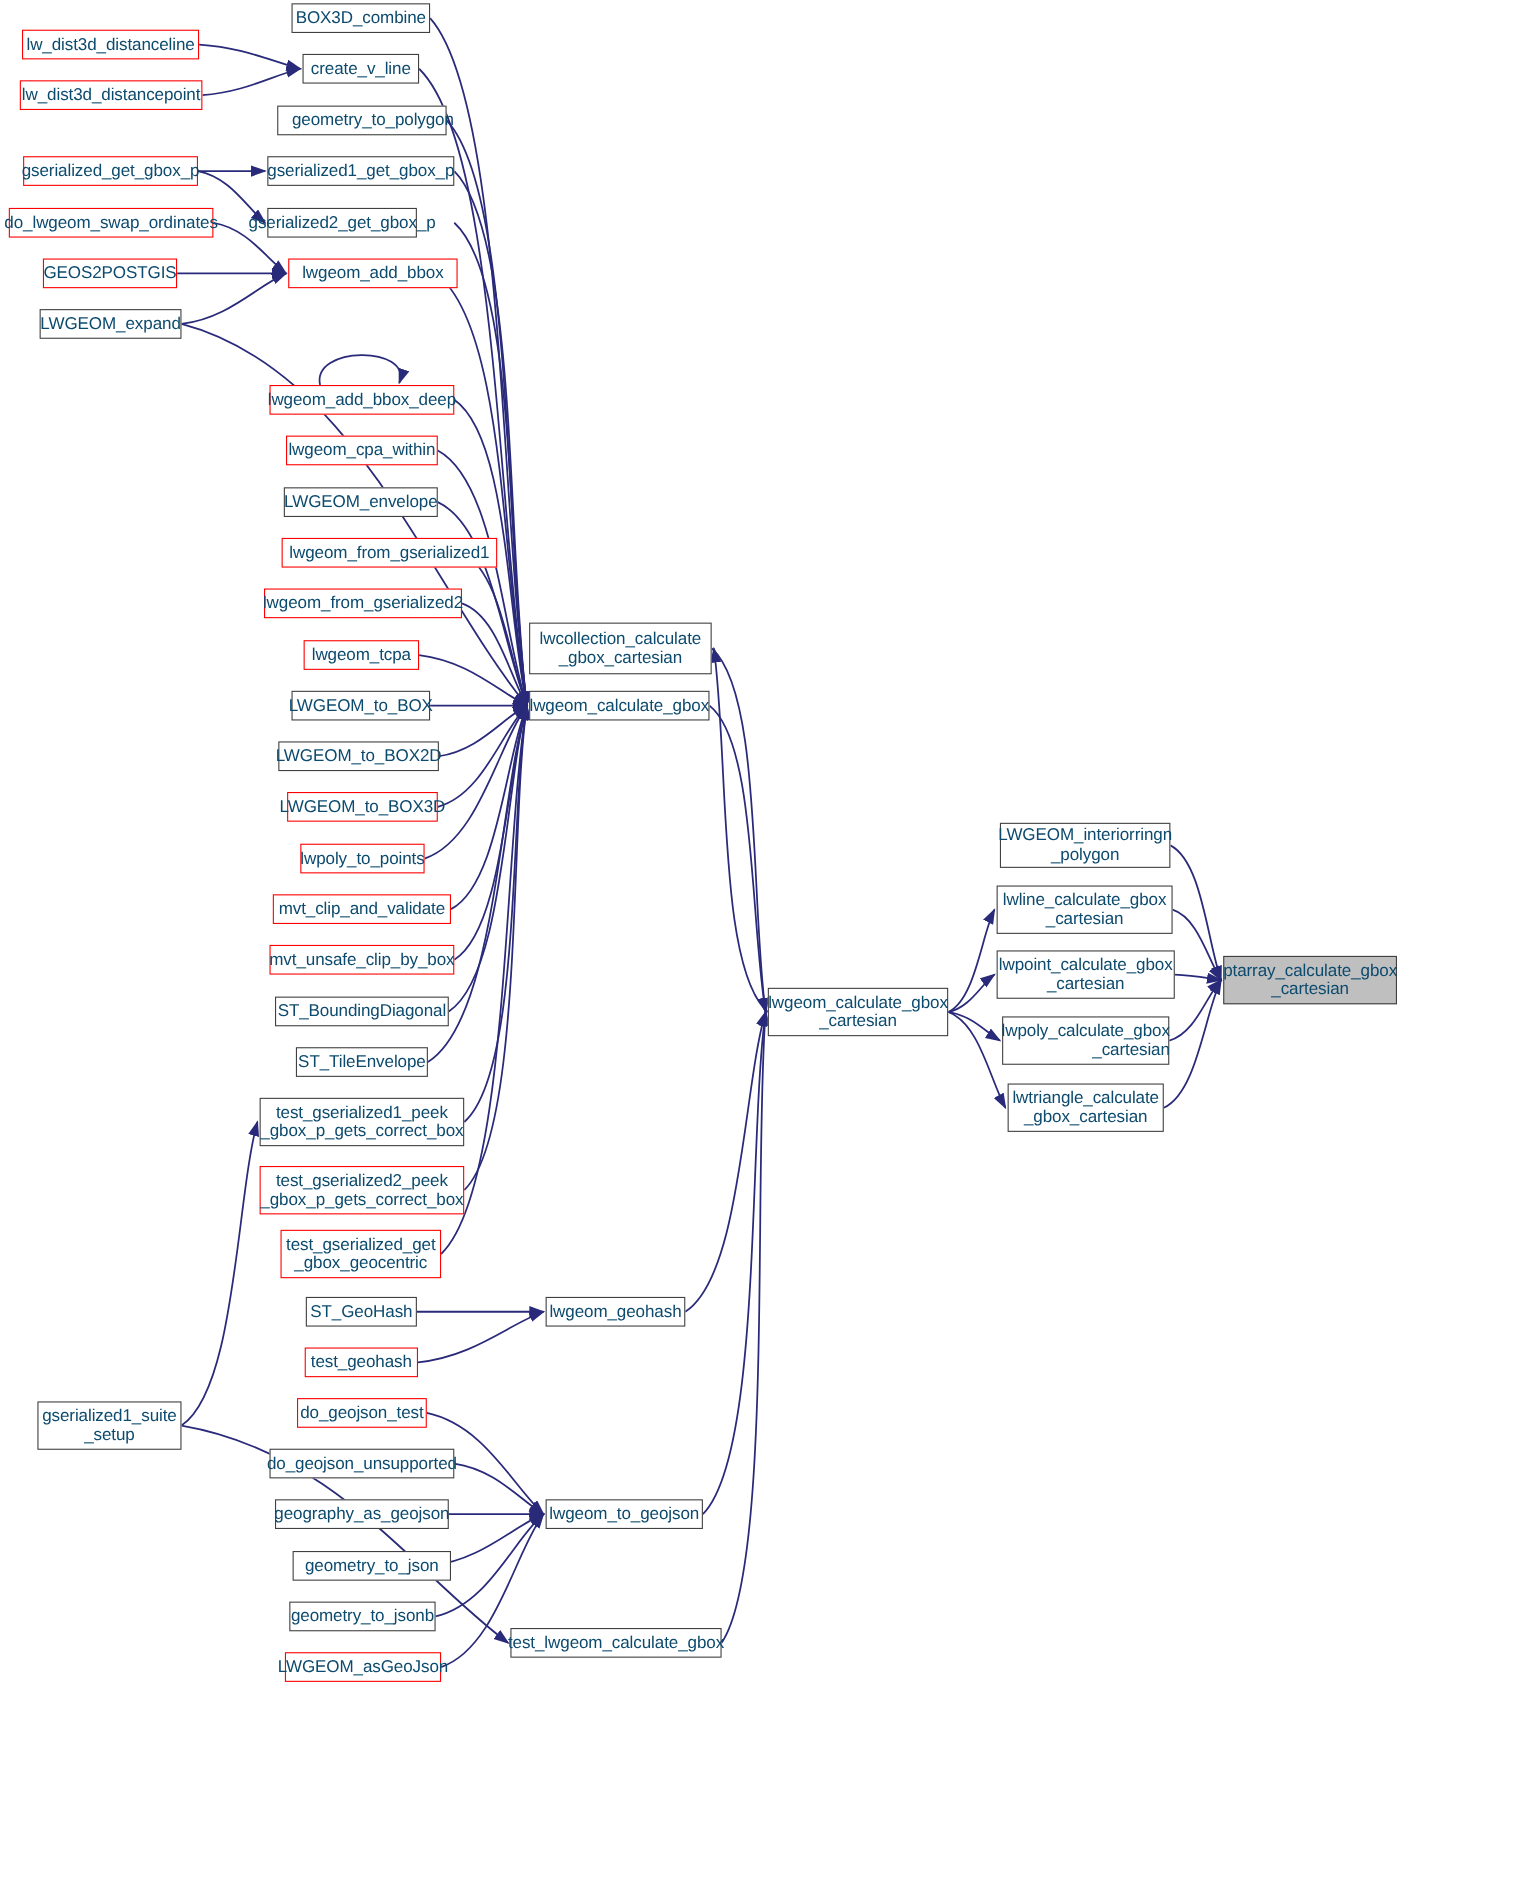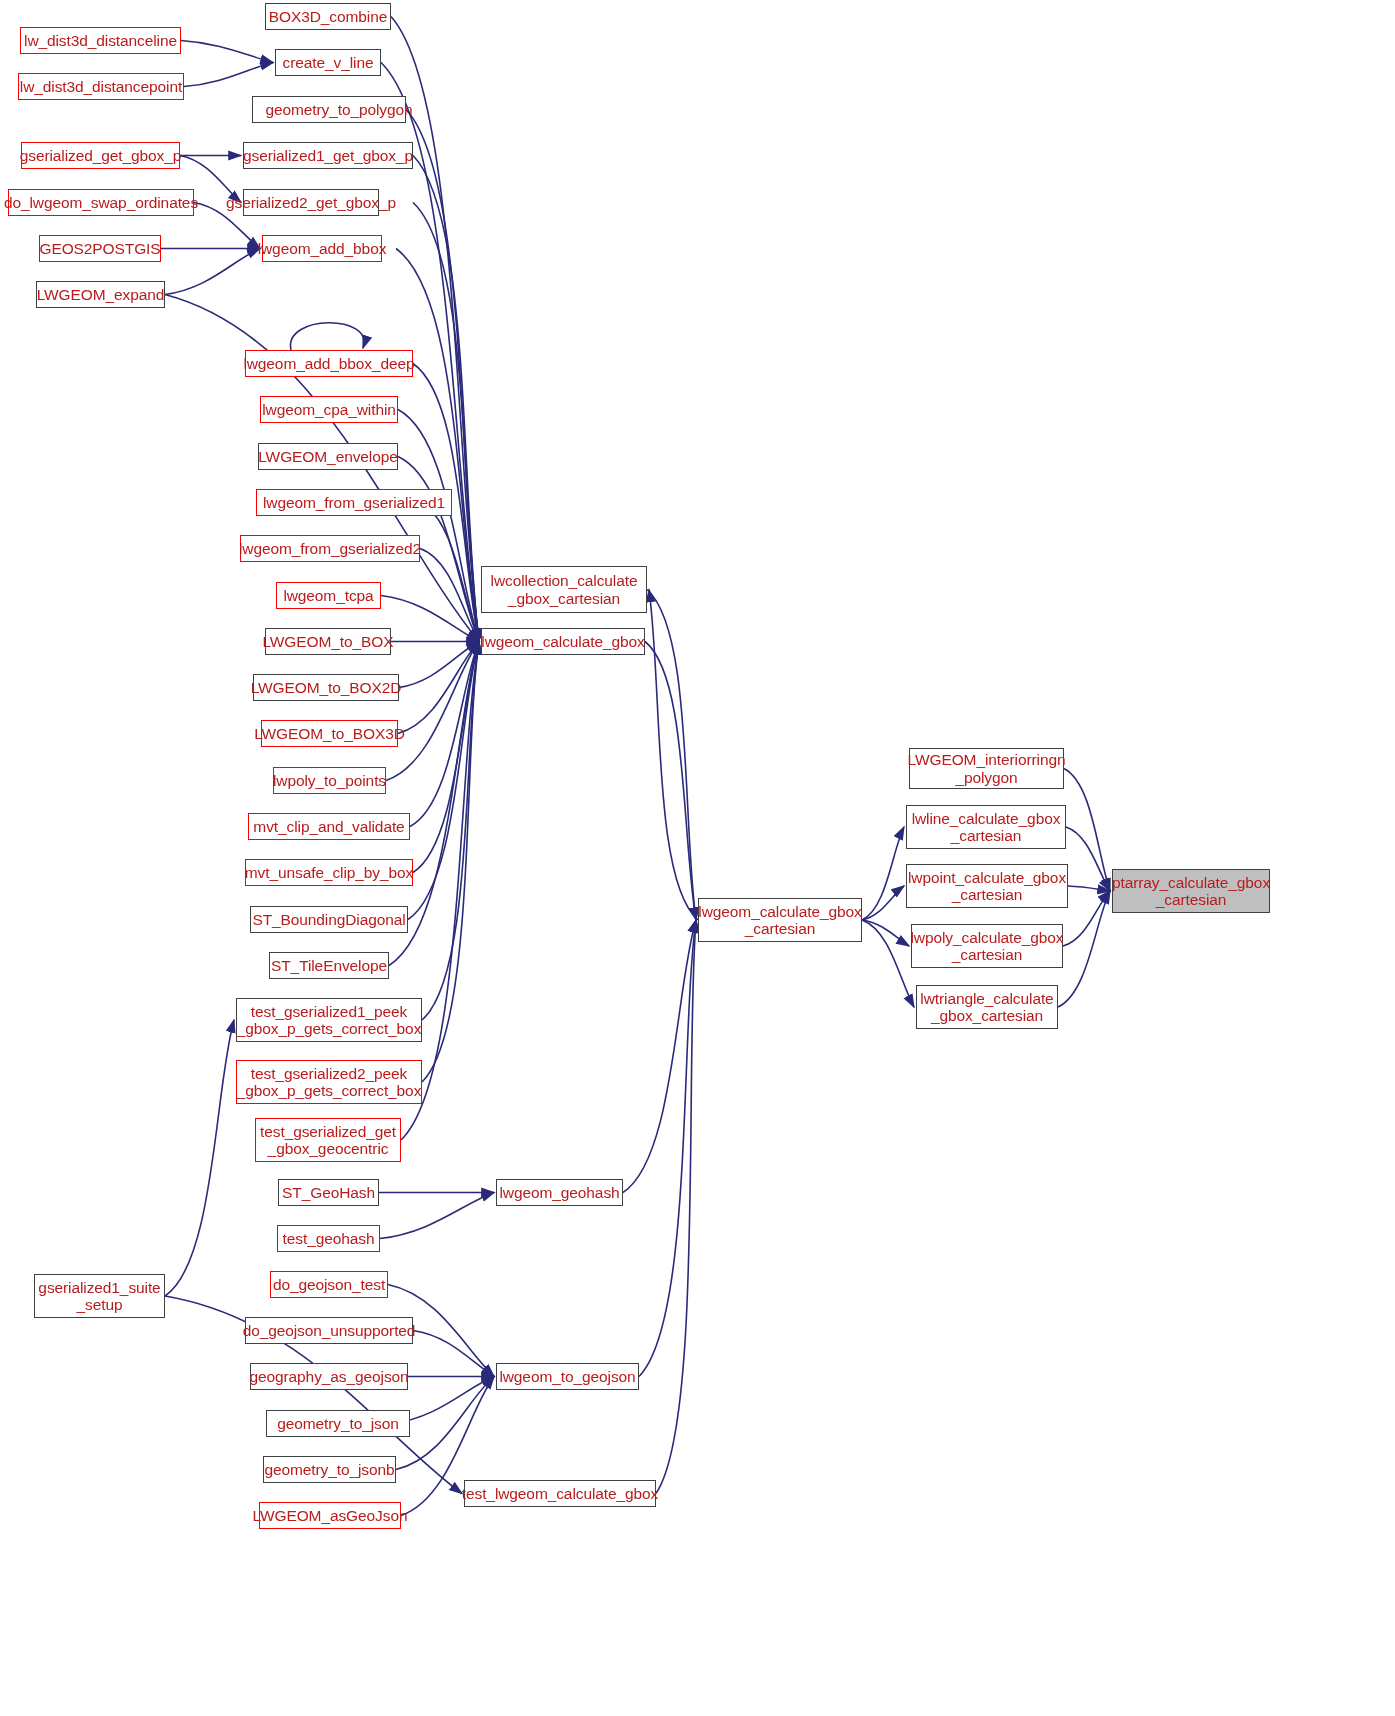--- a/index.html
+++ b/index.html
@@ -25,21 +25,21 @@
   }
   .node {
     position: absolute;
     box-sizing: border-box;
     display: flex;
     align-items: center;
     justify-content: center;
     text-align: center;
     background: #ffffff;
     border: 1px solid #404040;
-    color: #b91c1c;
+    color: #0c4a6e;
     font-size: 15.5px;
     line-height: 1.12;
     letter-spacing: -0.1px;
     white-space: pre-line;
     padding: 0 4px;
   }
   .node.red {
     border-color: #ff0000;
   }
   .node.highlight {
@@ -120,21 +120,21 @@
 <div class="node" style="left: 265px; top: 3px; width: 126px; height: 27px;">BOX3D_combine</div>
     <div class="node red" style="left: 20px; top: 27px; width: 161px; height: 27px;">lw_dist3d_distanceline</div>
     <div class="node" style="left: 275px; top: 49px; width: 106px; height: 27px;">create_v_line</div>
     <div class="node red" style="left: 18px; top: 73px; width: 166px; height: 27px;">lw_dist3d_distancepoint</div>
     <div class="node" style="left: 252px; top: 96px; width: 154px; height: 27px; padding-left: 24px;">geometry_to_polygon</div>
     <div class="node red" style="left: 21px; top: 142px; width: 159px; height: 27px;">gserialized_get_gbox_p</div>
     <div class="node" style="left: 243px; top: 142px; width: 170px; height: 27px;">gserialized1_get_gbox_p</div>
     <div class="node red" style="left: 8px; top: 189px; width: 186px; height: 27px;">do_lwgeom_swap_ordinates</div>
     <div class="node" style="left: 243px; top: 189px; width: 136px; height: 27px;">gserialized2_get_gbox_p</div>
     <div class="node red" style="left: 39px; top: 235px; width: 122px; height: 27px;">GEOS2POSTGIS</div>
-    <div class="node red" style="left: 262px; top: 235px; width: 120px; height: 27px;">lwgeom_add_bbox</div>
+    <div class="node red" style="left: 262px; top: 235px; width: 154px; height: 27px;">lwgeom_add_bbox</div>
     <div class="node" style="left: 36px; top: 281px; width: 129px; height: 27px;">LWGEOM_expand</div>
     <div class="node red" style="left: 245px; top: 350px; width: 168px; height: 27px;">lwgeom_add_bbox_deep</div>
     <div class="node red" style="left: 260px; top: 396px; width: 138px; height: 27px;">lwgeom_cpa_within</div>
     <div class="node" style="left: 258px; top: 443px; width: 140px; height: 27px;">LWGEOM_envelope</div>
     <div class="node red" style="left: 256px; top: 489px; width: 196px; height: 27px;">lwgeom_from_gserialized1</div>
     <div class="node red" style="left: 240px; top: 535px; width: 180px; height: 27px;">lwgeom_from_gserialized2</div>
     <div class="node red" style="left: 276px; top: 582px; width: 105px; height: 27px;">lwgeom_tcpa</div>
     <div class="node" style="left: 481px; top: 566px; width: 166px; height: 47px;">lwcollection_calculate
 _gbox_cartesian</div>
     <div class="node" style="left: 265px; top: 628px; width: 126px; height: 27px;">LWGEOM_to_BOX</div>
@@ -148,21 +148,21 @@
     <div class="node" style="left: 906px; top: 805px; width: 160px; height: 44px;">lwline_calculate_gbox
 _cartesian</div>
     <div class="node red" style="left: 245px; top: 859px; width: 168px; height: 27px;">mvt_unsafe_clip_by_box</div>
     <div class="node" style="left: 906px; top: 864px; width: 162px; height: 44px;">lwpoint_calculate_gbox
 _cartesian</div>
     <div class="node highlight" style="left: 1112px; top: 869px; width: 158px; height: 44px;">ptarray_calculate_gbox
 _cartesian</div>
     <div class="node" style="left: 250px; top: 906px; width: 158px; height: 27px;">ST_BoundingDiagonal</div>
     <div class="node" style="left: 698px; top: 898px; width: 164px; height: 44px;">lwgeom_calculate_gbox
 _cartesian</div>
-    <div class="node" style="left: 911px; top: 924px; width: 152px; height: 44px;">lwpoly_calculate_gbox
+    <div class="node" style="left: 911px; top: 924px; width: 152px; height: 44px; text-align: right;">lwpoly_calculate_gbox
 _cartesian</div>
     <div class="node" style="left: 269px; top: 952px; width: 120px; height: 27px;">ST_TileEnvelope</div>
     <div class="node" style="left: 916px; top: 985px; width: 142px; height: 44px;">lwtriangle_calculate
 _gbox_cartesian</div>
     <div class="node" style="left: 236px; top: 998px; width: 186px; height: 44px;">test_gserialized1_peek
 _gbox_p_gets_correct_box</div>
     <div class="node red" style="left: 236px; top: 1060px; width: 186px; height: 44px;">test_gserialized2_peek
 _gbox_p_gets_correct_box</div>
     <div class="node red" style="left: 255px; top: 1118px; width: 146px; height: 44px;">test_gserialized_get
 _gbox_geocentric</div>

